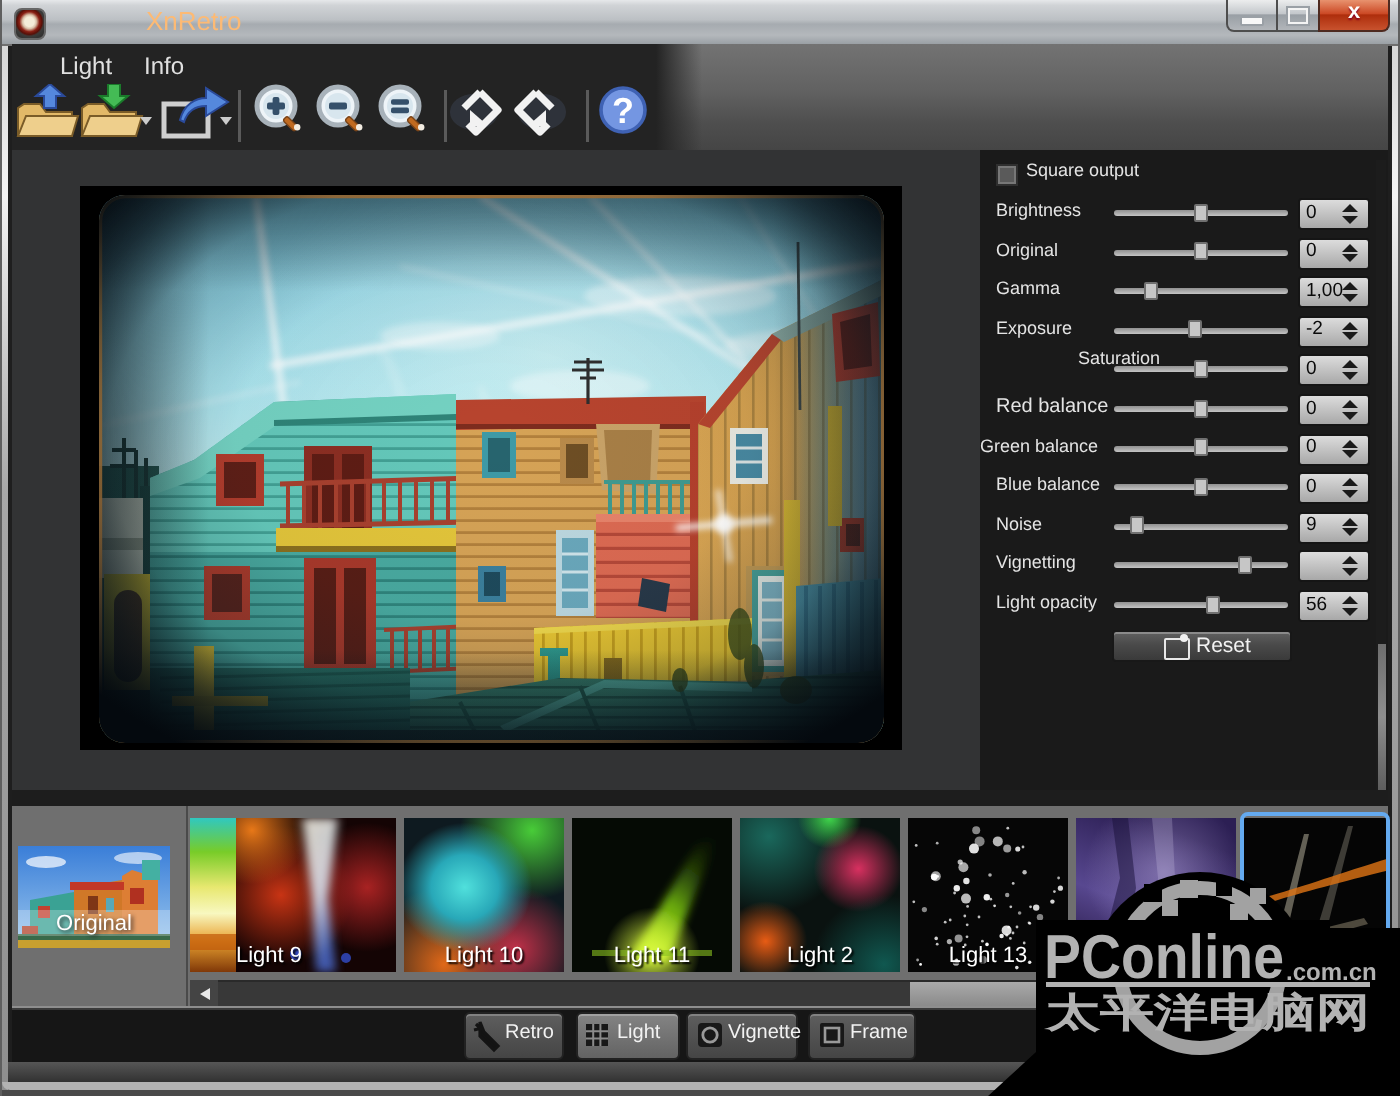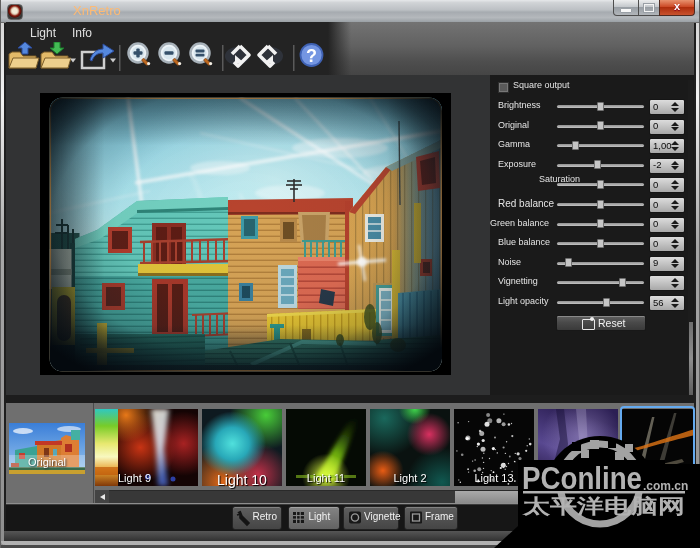--- a/index.html
+++ b/index.html
@@ -719,21 +719,21 @@
   </svg>
 <svg class="abs" style="left:622px;top:409px;" width="73" height="77" viewBox="0 0 73 77">
     <rect width="73" height="77" fill="#050505"></rect>
 <path d="M12 77 L30 8 L32.5 8 L17 77 Z" fill="#d8d0b8" opacity="0.45"></path>
 <path d="M30 77 L52 4 L54.5 4 L36 77 Z" fill="#b8b0a0" opacity="0.32"></path>
 <path d="M0 42 C20 38 40 30 73 20 L73 26 C40 34 20 40 0 46 Z" fill="#e07414" opacity="0.8"></path>
 <path d="M20 60 L60 50 L62 53 L22 64 Z" fill="#f8e8c0" opacity="0.3"></path>
   </svg>
 <div class="abs" style="left:620px;top:406px;width:75px;height:81px;border:2px solid #64aaf0;border-radius:4px;box-sizing:border-box;"></div>
 <div class="abs" style="left:118px;top:472px;width:80px;text-align:left;font-size:11px;color:#fff;text-shadow:1px 1px 1px #000;">Light 9</div>
-<div class="abs" style="left:202px;top:472px;width:80px;text-align:center;font-size:14px;color:#fff;text-shadow:1px 1px 1px #000;">Light 10</div>
+<div class="abs" style="left:202px;top:472px;width:80px;text-align:center;font-size:11px;color:#fff;text-shadow:1px 1px 1px #000;">Light 10</div>
 <div class="abs" style="left:286px;top:472px;width:80px;text-align:center;font-size:11px;color:#fff;text-shadow:1px 1px 1px #000;">Light 11</div>
 <div class="abs" style="left:370px;top:472px;width:80px;text-align:center;font-size:11px;color:#fff;text-shadow:1px 1px 1px #000;">Light 2</div>
 <div class="abs" style="left:454px;top:472px;width:80px;text-align:center;font-size:11px;color:#fff;text-shadow:1px 1px 1px #000;">Light 13</div>
 <svg class="abs" style="left:9px;top:423px;" width="76" height="51" viewBox="0 0 76 51">
     <defs>
 <linearGradient id="osky" x1="0" y1="0" x2="0" y2="1">
         <stop offset="0" stop-color="#3a7ed8"></stop>
         <stop offset="1" stop-color="#9cc8ee"></stop>
       </linearGradient>
 </defs>

